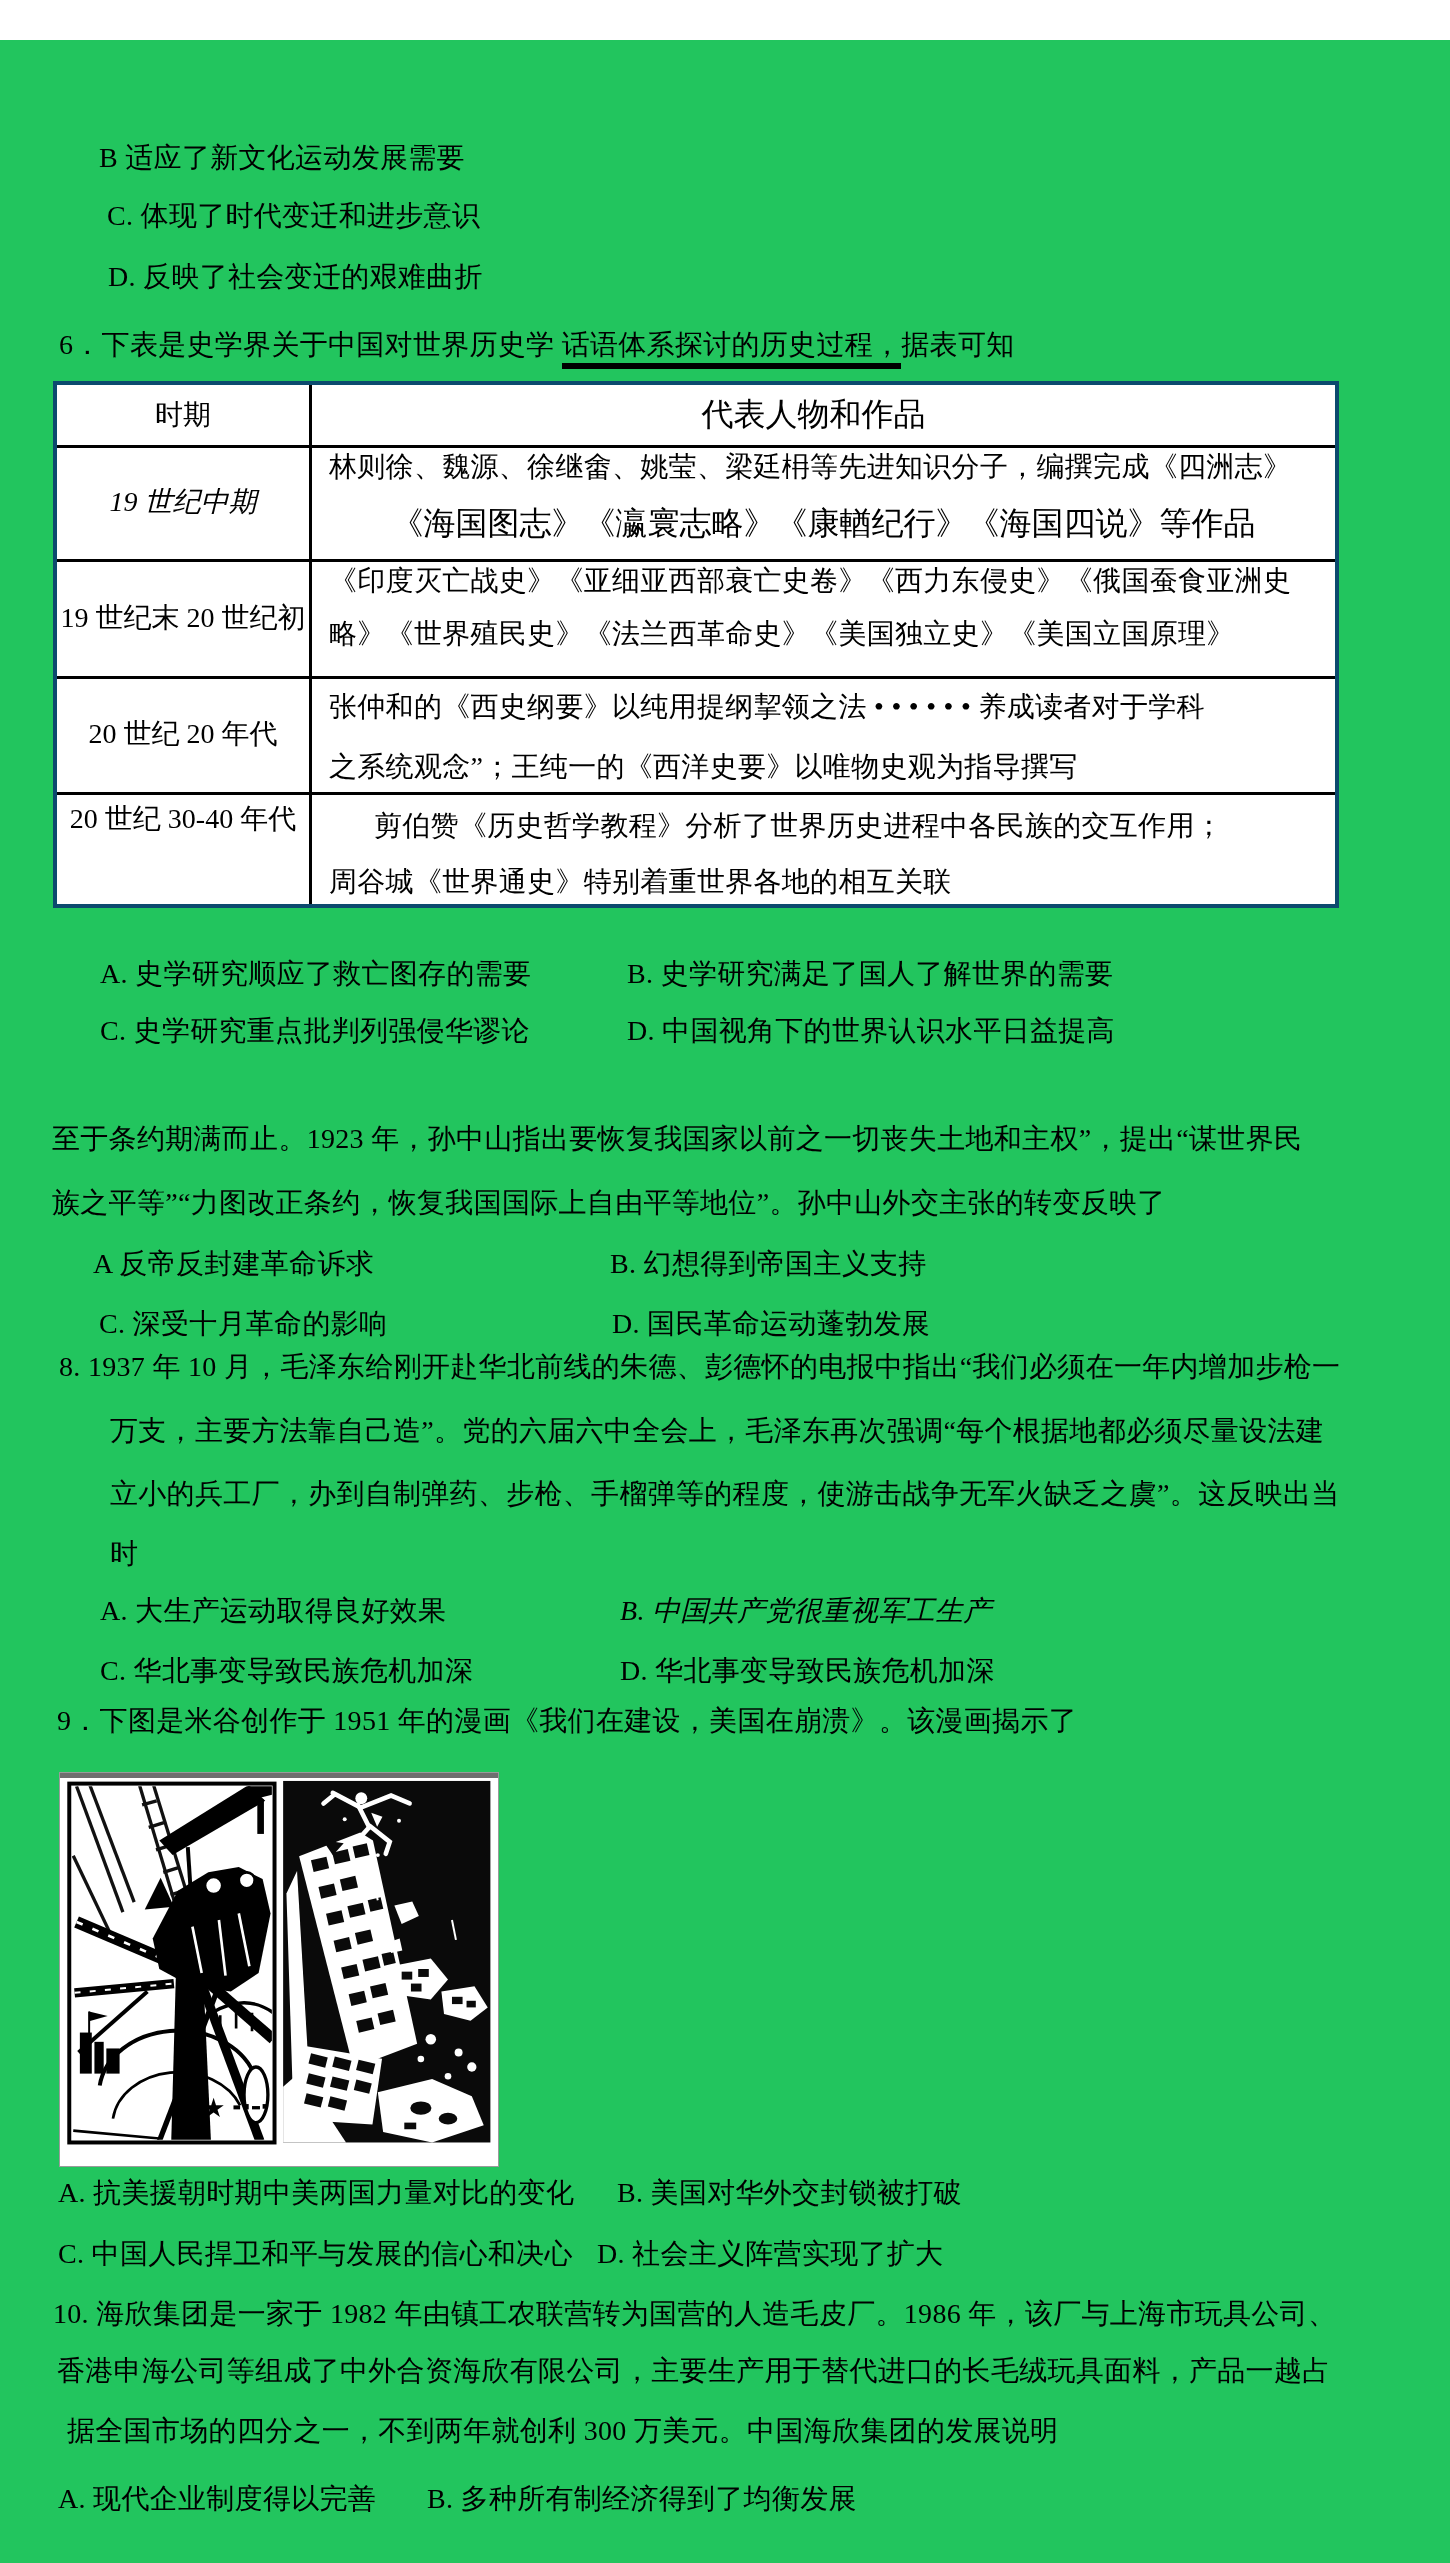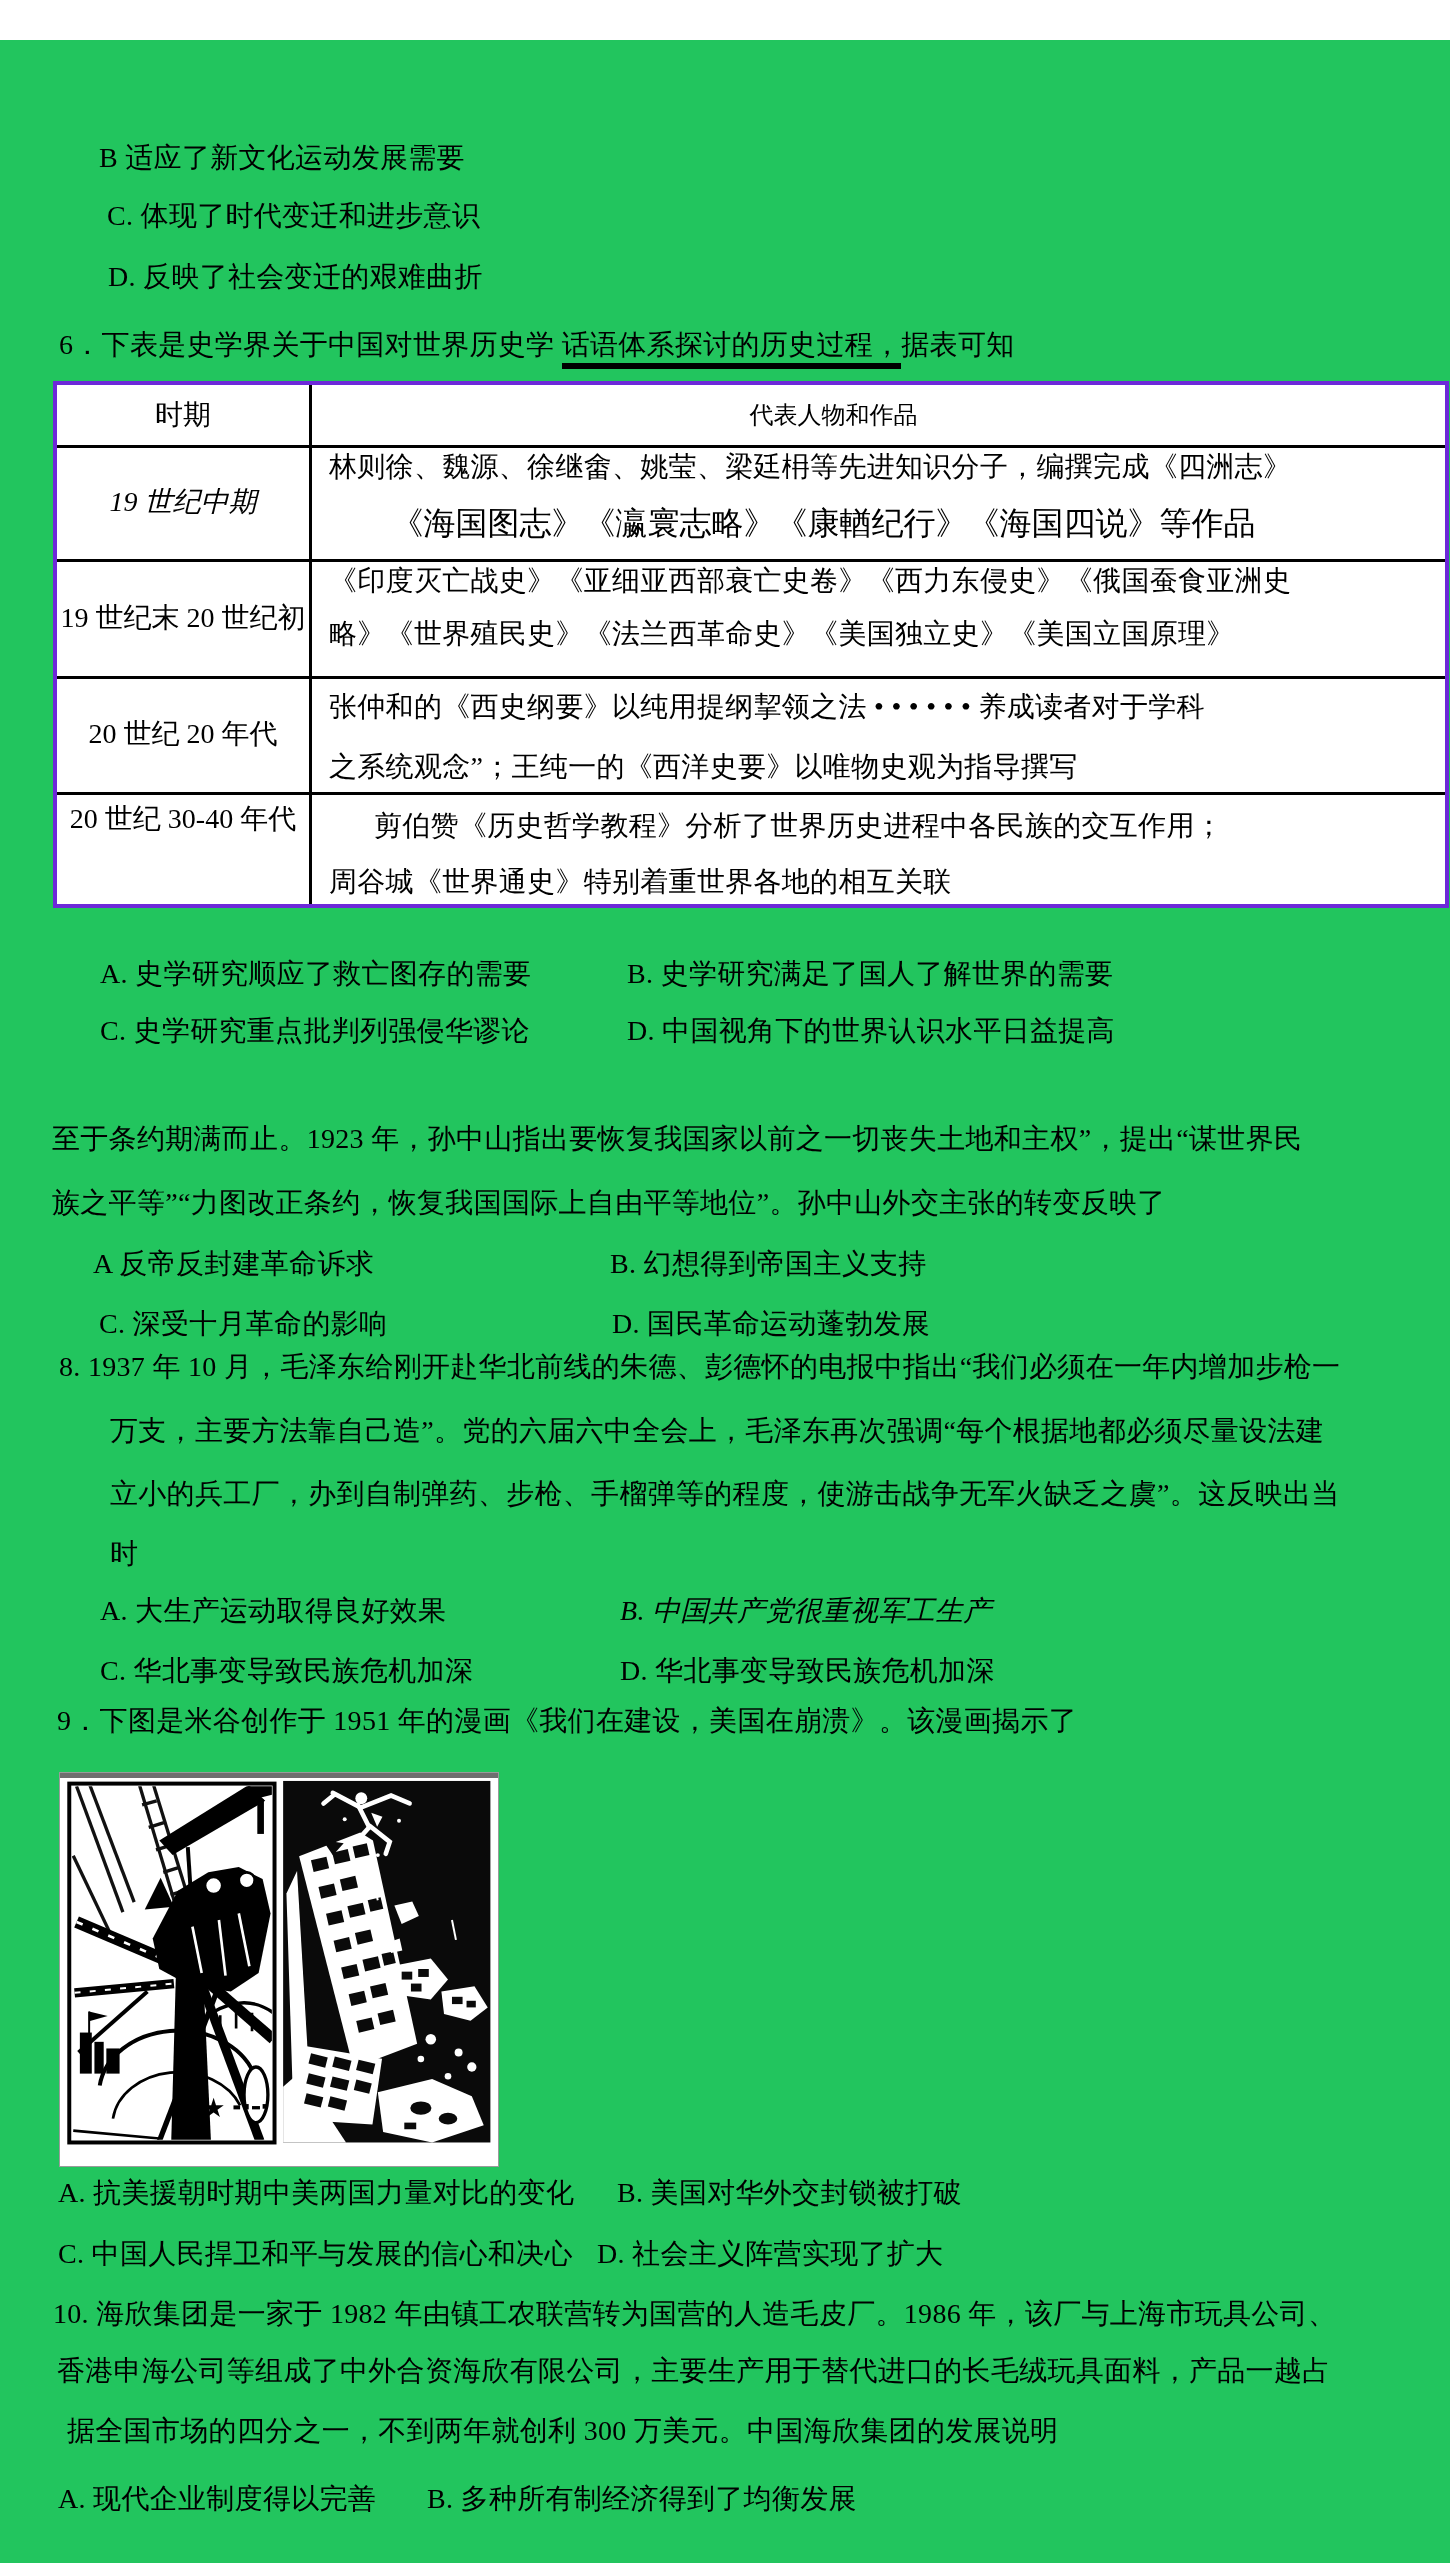--- a/index.html
+++ b/index.html
@@ -1,28 +1,28 @@
 <!DOCTYPE html>
 <html style="font-size:10.7px"><head>
 <meta charset="utf-8">
 <style>
   html,body{margin:0;padding:0;background:#fff;}
   .page{position:relative;width:1450px;height:2563px;background:#22c55e;
         font-family:"Liberation Serif","DejaVu Serif",serif;color:#000;overflow:hidden;margin-top:40px;}
   .ln{position:absolute;font-size:28px;line-height:37px;white-space:nowrap;letter-spacing:0.3px;}
   .ul9{border-bottom:6.7px solid #000;padding-bottom:3.3px;}
   
-  .qtable{position:absolute;left:53px;top:341px;width:1396px;height:527px;
-          border:4px solid #6d28d9;box-sizing:border-box;background:#fff;}
+  .qtable{position:absolute;left:53px;top:341px;width:1286px;height:527px;
+          border:4px solid #0c4a6e;box-sizing:border-box;background:#fff;}
   .vline{position:absolute;left:252px;top:0;width:2.7px;height:100%;background:#000;}
   .hline{position:absolute;left:0;width:100%;height:3.3px;background:#000;}
   .pcell{position:absolute;left:0;width:252px;display:flex;align-items:center;
          justify-content:center;font-size:28px;white-space:nowrap;}
-  .hdrworks{position:absolute;left:265px;width:1023px;display:flex;align-items:center;
-         justify-content:center;font-size:24px;white-space:nowrap;}
+  .hdrworks{position:absolute;left:245px;width:1023px;display:flex;align-items:center;
+         justify-content:center;font-size:32px;white-space:nowrap;}
   .tl{position:absolute;left:272px;font-size:28px;line-height:37px;white-space:nowrap;letter-spacing:0.3px;}
   .tl-center{position:absolute;left:255px;width:1023px;text-align:center;font-size:32px;line-height:37px;white-space:nowrap;}
   
   .cartoon{position:absolute;left:59px;top:1732px;width:440px;height:395px;
            border:1.3px solid #9b9b9b;box-sizing:border-box;background:#fff;}
   .scan-top{position:absolute;left:0;top:0;width:100%;height:4.7px;background:#6f6f6f;}
 </style>
 </head>
 <body>
 

